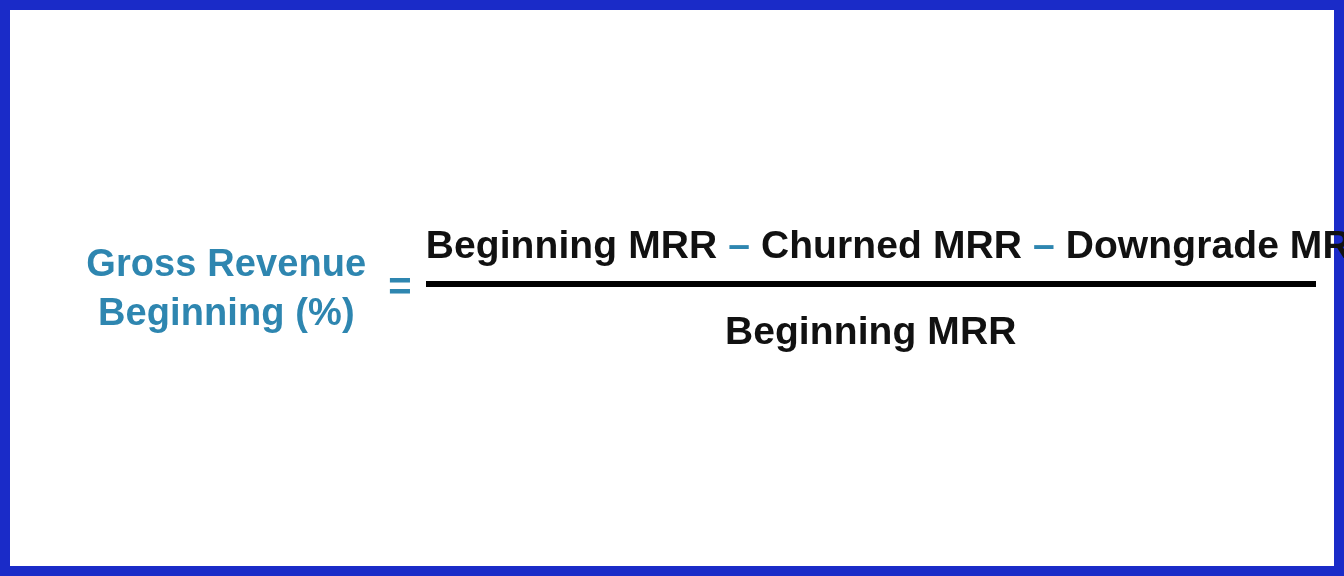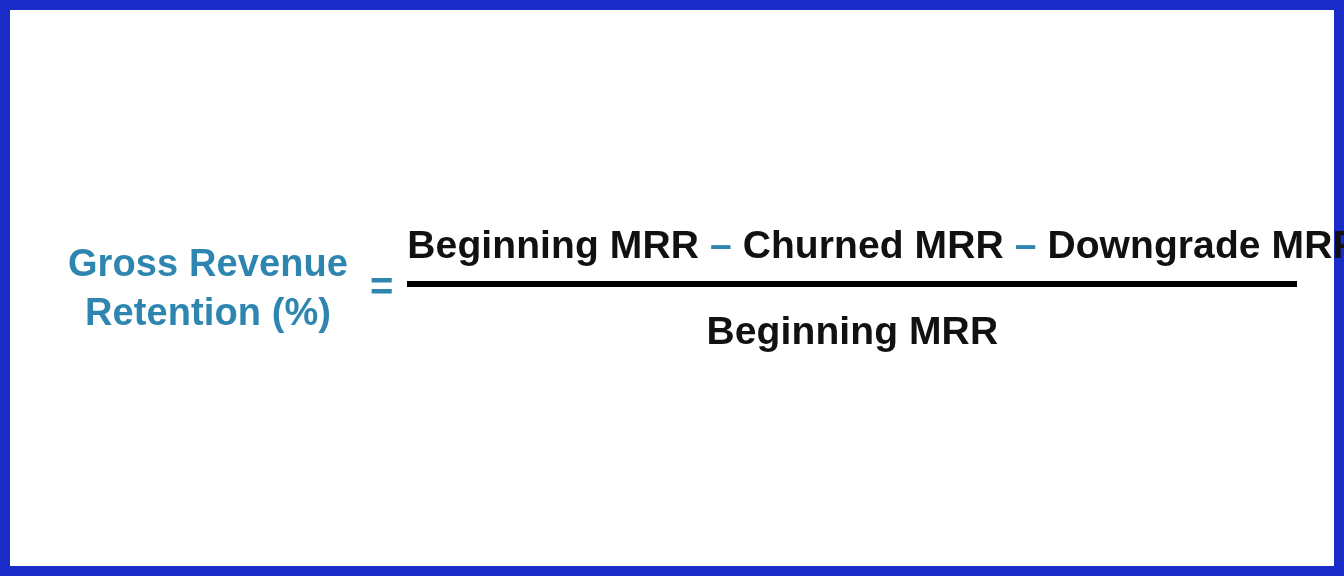--- a/index.html
+++ b/index.html
@@ -27,21 +27,21 @@
   
   #equation {
     position: absolute;
     left: 0;
     top: 0;
     width: 100%;
     height: 100%;
     display: flex;
     flex-direction: row;
     align-items: center;
-    justify-content: flex-start;
+    justify-content: center;
   }
 
   
   .lhs-label {
     width: 300px;
     margin-left: 48px;
     text-align: center;
     color: #2e86b0;
     font-size: 38px;
     font-weight: bold;
@@ -96,21 +96,21 @@
 </style>
 </head>
 <body>
 
 <div id="formula-card">
 
   <div id="equation">
 
     <div class="lhs-label">
       <span class="label-line">Gross Revenue</span>
-      <span class="label-line">Retention (%)</span>
+      <span class="label-line">Beginning (%)</span>
     </div>
 
     <div class="equals-sign">=</div>
 
     <div class="fraction">
 
       <div class="fraction-part numerator">
         <span>Beginning MRR</span>
         <span class="operator">–</span>
         <span>Churned MRR</span>

